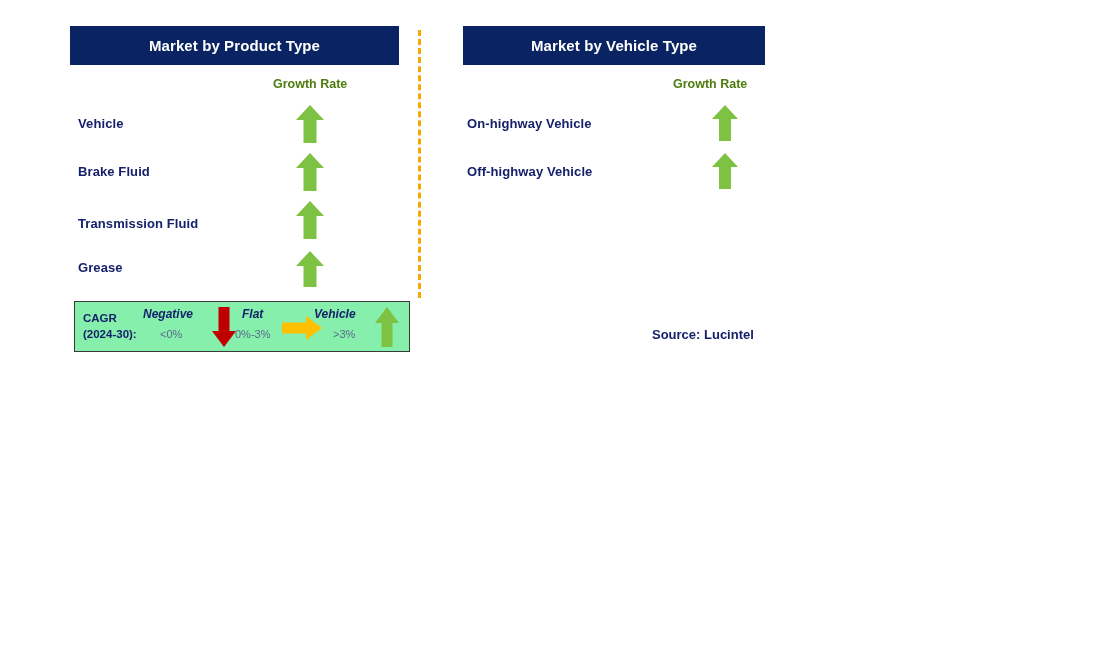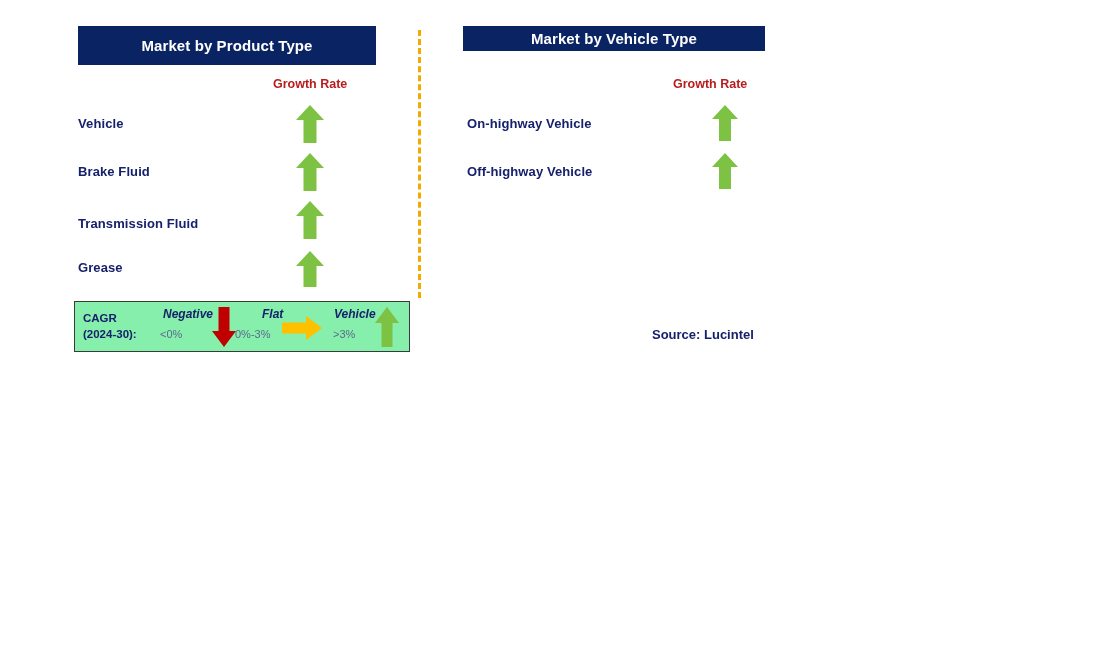--- a/index.html
+++ b/index.html
@@ -21,39 +21,39 @@
     background: #0A2463;
     color: #ffffff;
     font-weight: bold;
     font-size: 15px;
     display: flex;
     align-items: center;
     justify-content: center;
     letter-spacing: 0.1px;
   }
   #panel-left-header {
-    left: 78px;
+    left: 70px;
     top: 26px;
-    width: 298px;
+    width: 329px;
     height: 39px;
     text-align: center;
   }
   #panel-right-header {
     left: 463px;
     top: 26px;
     width: 302px;
-    height: 25px;
+    height: 39px;
   }
 
   
   .growth-rate-label {
     position: absolute;
     font-size: 12.5px;
     font-weight: bold;
-    color: #b91c1c;
+    color: #4d7c0f;
     white-space: nowrap;
   }
   #growth-rate-left  { left: 273px; top: 77px; }
   #growth-rate-right { left: 673px; top: 77px; }
   .seg-label {
     position: absolute;
     font-size: 13px;
     font-weight: bold;
     color: #16216b;
     white-space: nowrap;
@@ -97,21 +97,20 @@
     line-height: 16px;
     white-space: nowrap;
   }
   .legend-title {
     position: absolute;
     font-size: 12px;
     font-weight: bold;
     font-style: italic;
     color: #16216b;
     white-space: nowrap;
-    margin-left: 20px;
   }
   .legend-range {
     position: absolute;
     font-size: 11px;
     color: #5a6b8c;
     white-space: nowrap;
   }
   .legend-icon {
     position: absolute;
   }

